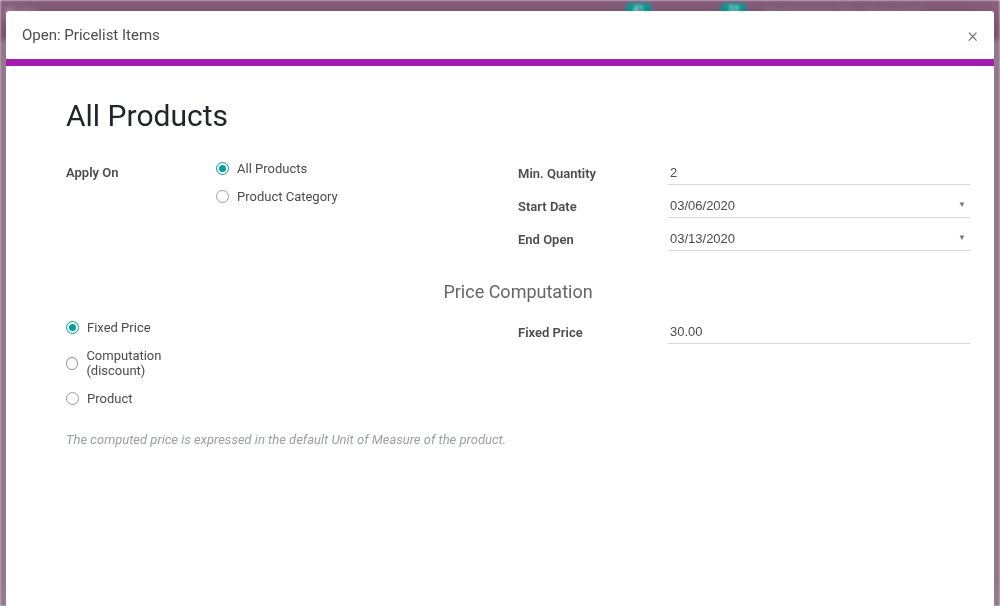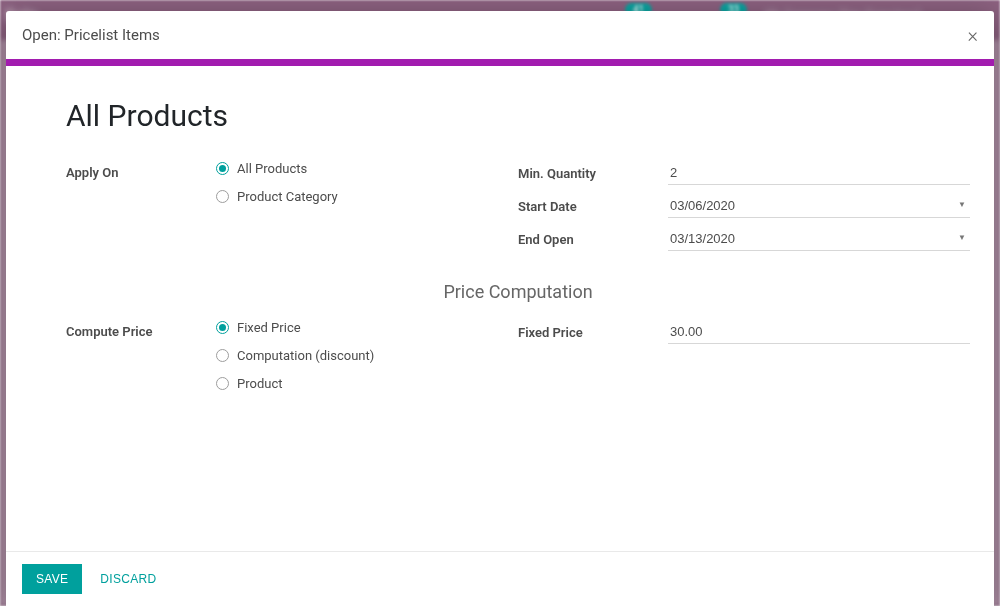--- a/index.html
+++ b/index.html
@@ -110,21 +110,20 @@
           <span class="caret">▼</span>
         </div>
       </div>
     </div>
 
     <h2 class="section-title">Price Computation</h2>
 
     <div class="form-grid">
 
       <div class="fieldset">
-        <div class="label">Compute Price</div>
         <div class="radio-stack">
           <label class="radio-row checked">
             <span class="dot"></span>
             <span>Fixed Price</span>
           </label>
           <label class="radio-row">
             <span class="dot"></span>
             <span>Computation (discount)</span>
           </label>
           <label class="radio-row">
@@ -133,21 +132,18 @@
           </label>
         </div>
       </div>
 
       <div class="kv-rows" style="align-content:start">
         <div class="lbl">Fixed Price</div>
         <input class="input" value="30.00" style="">
       </div>
     </div>
 
+    <div class="muted-note">The computed price is expressed in the default Unit of Measure of the product.</div>
 
   </div>
 
-  <div class="modal-footer">
-    <button class="btn btn-primary">Save</button>
-    <button class="btn btn-link">Discard</button>
-  </div>
 
 </div>
 
 </body></html>

